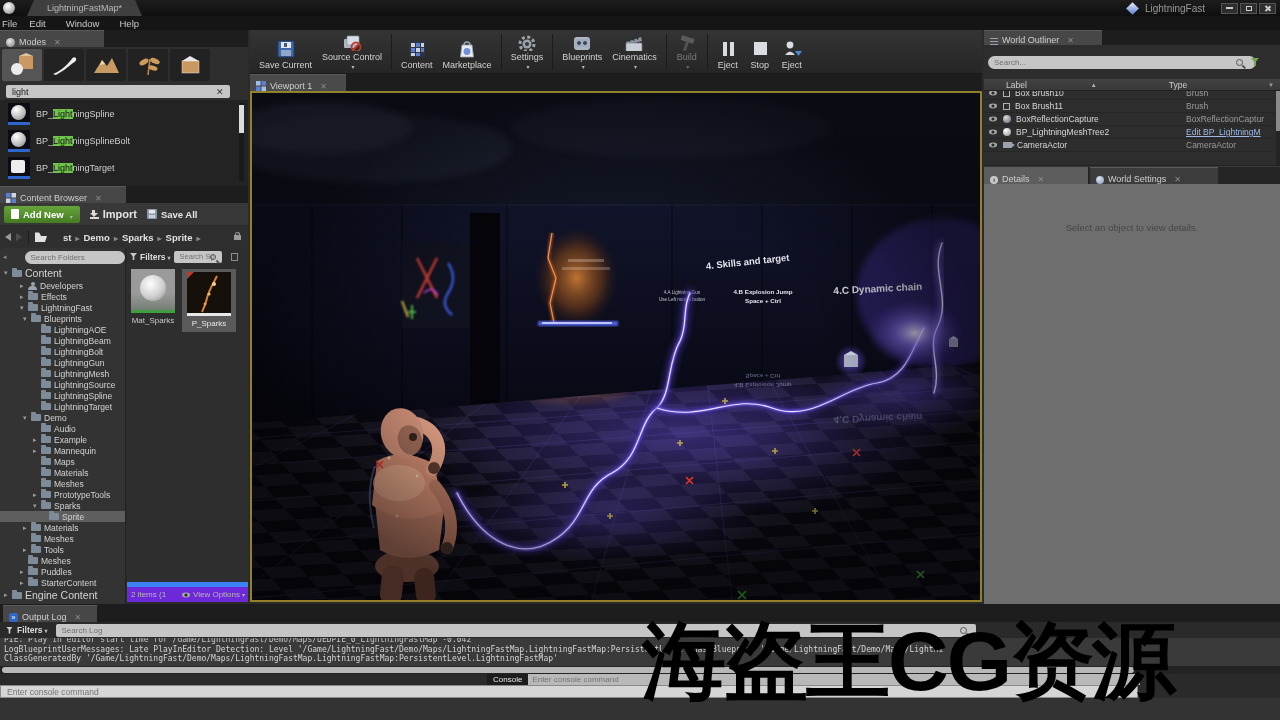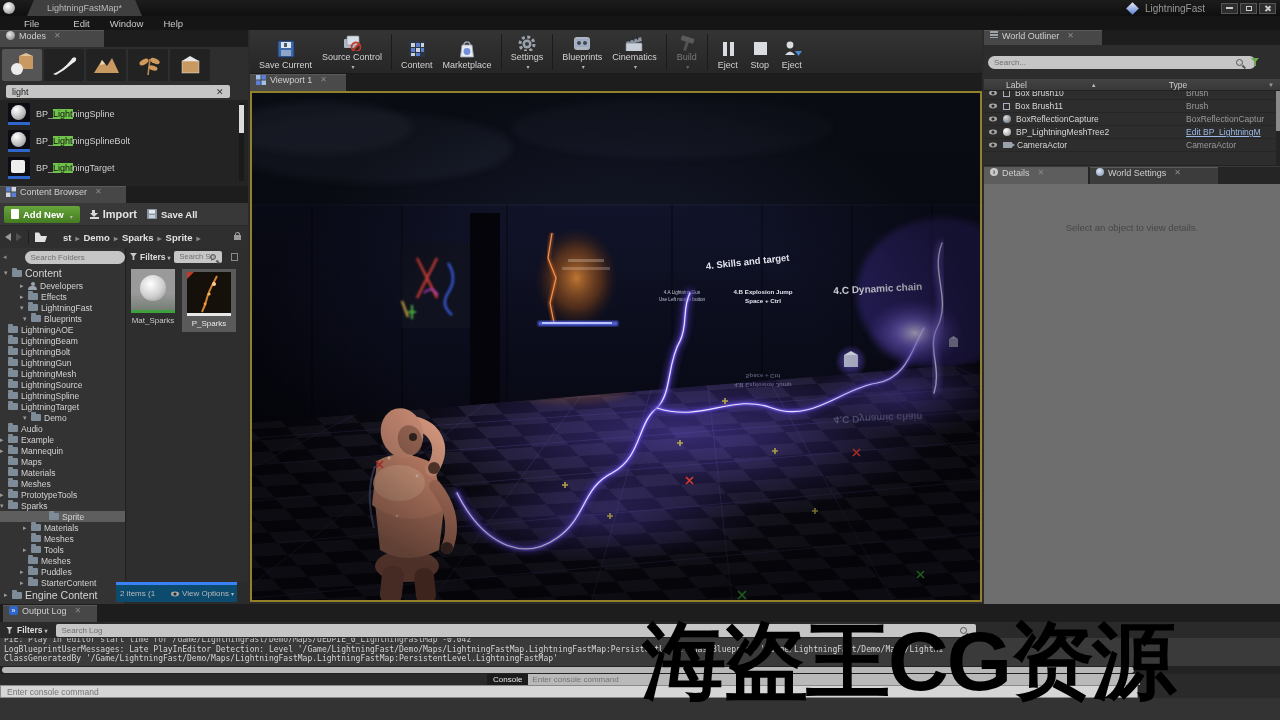--- a/index.html
+++ b/index.html
@@ -1,36 +1,36 @@
 <!DOCTYPE html>
 <html><head>
 <meta charset="utf-8">
 <style>
 *{margin:0;padding:0;box-sizing:border-box}
 html,body{width:1280px;height:720px;overflow:hidden;background:#2b2b2b;font-family:"Liberation Sans",sans-serif}
 .a{position:absolute}.f{display:flex;align-items:center}
-.tab{height:17px;background:#474747;color:#cfcfcf;font-size:9px;display:flex;align-items:flex-start;padding:0 6px;gap:4px;border-top:1px solid #5a5a5a}
+.tab{height:17px;background:#474747;color:#cfcfcf;font-size:9px;display:flex;align-items:flex-end;padding:0 6px;gap:4px;border-top:1px solid #5a5a5a}
 .tab .x{color:#8a8a8a;font-size:8px;margin-left:4px}
 .tabrow{background:#1d1d1d}
 .inp{background:#c6c6c6;border:none;border-radius:7px;font-size:8px;color:#333;padding:0 6px;outline:none;height:13px;font-family:"Liberation Sans",sans-serif}
 .inp::placeholder{color:#707070}
 .mag{width:7px;height:7px;border:1.5px solid #555;border-radius:50%;position:relative;flex:none}
 .mag:after{content:"";position:absolute;width:4px;height:1.5px;background:#555;transform:rotate(45deg);left:5px;top:6px}
 .caret:after{content:"▾";font-size:6px;color:#b5b5b5;margin-left:2px}
 .funnel{width:8px;height:8px;background:#c9c9c9;clip-path:polygon(0 0,100% 0,62% 45%,62% 100%,38% 100%,38% 45%);flex:none}
 .eye{width:10px;height:6px;background:#a9a9a9;border-radius:50%;position:relative;flex:none}
 .eye:after{content:"";position:absolute;left:3px;top:1px;width:4px;height:4px;border-radius:50%;background:#2b2b2b}
 
 .tb{display:flex;flex-direction:column;align-items:center;justify-content:flex-end;height:40px;padding:2px 5px;color:#d2d2d2;font-size:9px;gap:1px}
 .tb.dis{opacity:.45}
 .sep{width:1px;height:36px;background:#1b1b1b;margin:0 4px}
 
 .tr{height:11px;display:flex;align-items:center;font-size:8.5px;color:#d4d4d4;white-space:nowrap;overflow:hidden}
 .big{height:14px;font-size:10.5px}
-.p0{padding-left:4px}.p1{padding-left:20px}.p2{padding-left:23px}.p3{}.p4{padding-left:41px}
+.p0{padding-left:4px}.p1{padding-left:20px}.p2{padding-left:23px}.p3{padding-left:33px}.p4{padding-left:41px}
 .arr{width:8px;flex:none;color:#9a9a9a;font-size:7px}
 .arr.r:after{content:"▸"}.arr.d:after{content:"▾"}
 .fold{width:10px;height:7px;background:#7e8c9a;border-radius:1px;margin-right:3px;position:relative;flex:none}
 .fold:before{content:"";position:absolute;top:-2px;left:0;width:5px;height:2px;background:#7e8c9a;border-radius:1px 1px 0 0}
 .pers{width:9px;height:8px;margin-right:3px;position:relative;flex:none}
 .pers:before{content:"";position:absolute;left:2.5px;top:0;width:4px;height:4px;border-radius:50%;background:#9aa4b0}
 .pers:after{content:"";position:absolute;left:0;top:4px;width:9px;height:4px;border-radius:4px 4px 0 0;background:#9aa4b0}
 .selrow{background:#5e5e5e}
 
 .res{display:flex;align-items:center;gap:6px;height:27px;padding-left:8px;color:#cfcfcf;font-size:9px}
@@ -69,21 +69,21 @@
     </div>
   <div class="win" style="margin-right:4px">
       <div style="position:relative;width:7px;height:7px">
         <div style="position:absolute;left:3px;width:1.5px;height:7px;background:#ccc;transform:rotate(45deg)"></div>
         <div style="position:absolute;left:3px;width:1.5px;height:7px;background:#ccc;transform:rotate(-45deg)"></div>
       </div>
     </div>
 </div>
 
 <div class="a f" style="left:0;top:16px;width:1280px;height:14px;background:#151515;font-size:9.5px;color:#c9c9c9;gap:0">
-  <span style="padding:0 24px">File</span>
+  <span style="padding:0 2px">File</span>
   <span style="padding:0 10px">Edit</span>
   <span style="padding:0 10px">Window</span>
   <span style="padding:0 10px">Help</span>
 </div>
 
 <div class="a" style="left:0;top:30px;width:248px;height:156px;background:#2e2e2e">
   <div class="tabrow f" style="height:17px">
     <div class="tab" style="width:104px">
       <span style="width:9px;height:9px;border-radius:50%;background:radial-gradient(circle at 40% 35%,#e9e9e9,#7a7a7a)"></span>
       <span>Modes</span>
@@ -385,21 +385,21 @@
             <circle cx="27" cy="12" r="2" fill="#ffcf8a"></circle>
             <circle cx="22" cy="22" r="1.6" fill="#ffb35a"></circle>
             <circle cx="18" cy="32" r="1.4" fill="#ff9a3a"></circle>
           </svg>
         <div style="position:absolute;left:0;bottom:0;width:100%;height:3px;background:#e8e8e8"></div>
       </div>
       <div style="font-size:8px;color:#e8e8e8;margin-top:3px">P_Sparks</div>
     </div>
   </div>
 </div>
-<div class="a f" style="left:116px;top:582px;width:121px;height:20px;background:#0c4a6e;border-top:3px solid #3b82f6">
+<div class="a f" style="left:127px;top:582px;width:121px;height:20px;background:#6d28d9;border-top:5px solid #3b82f6">
   <span style="font-size:8px;color:#b9b9b9;margin-left:4px">2 items (1</span>
   <div style="flex:1"></div>
   <span class="eye" style="transform:scale(.8)"></span>
   <span class="caret" style="font-size:8px;color:#b9b9b9;margin:0 3px 0 2px">View Options</span>
 </div>
 
 <div class="a f" style="left:250px;top:30px;width:732px;height:44px;background:linear-gradient(#343434,#262626);border-bottom:1px solid #1a1a1a">
   <div class="tb" style="margin-left:4px">
     <svg width="22" height="20">
         <rect x="3" y="2" width="16" height="16" rx="1" fill="#3e68a8" stroke="#1e3a66"></rect>

